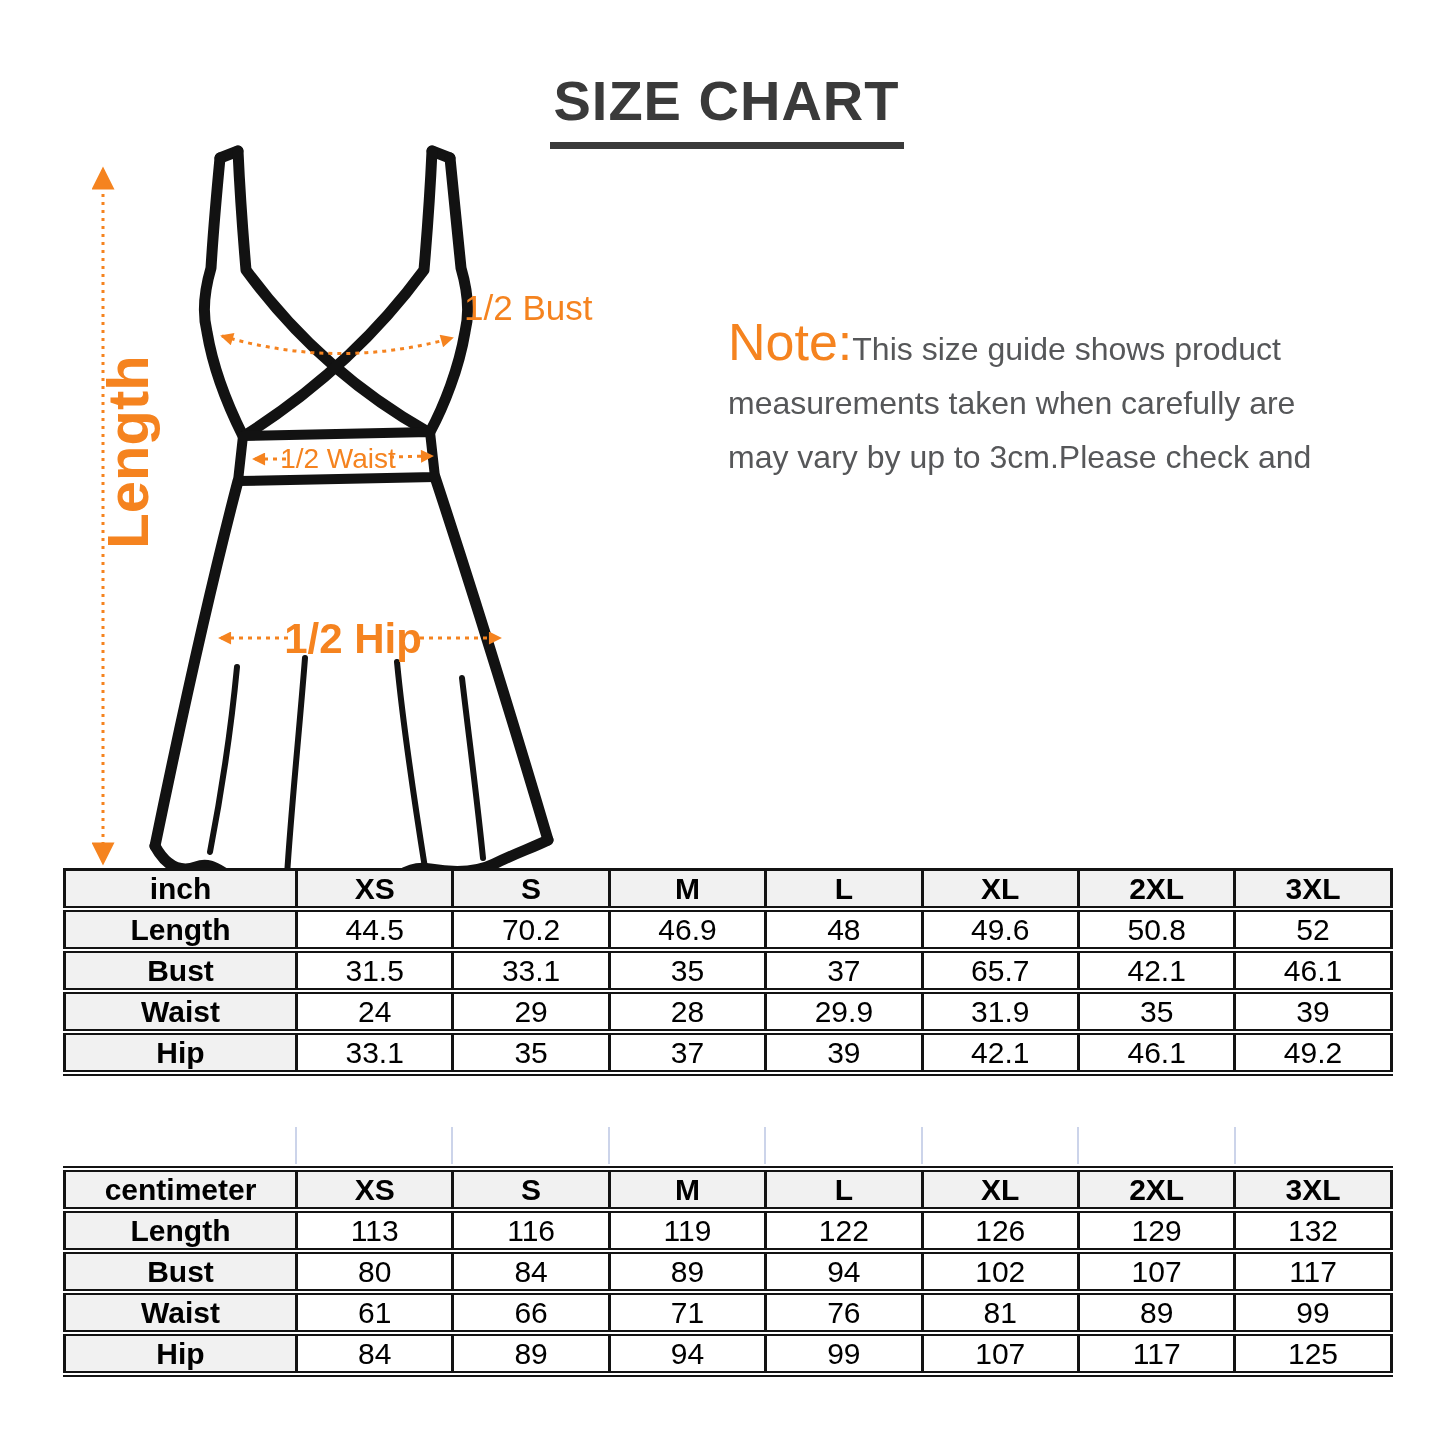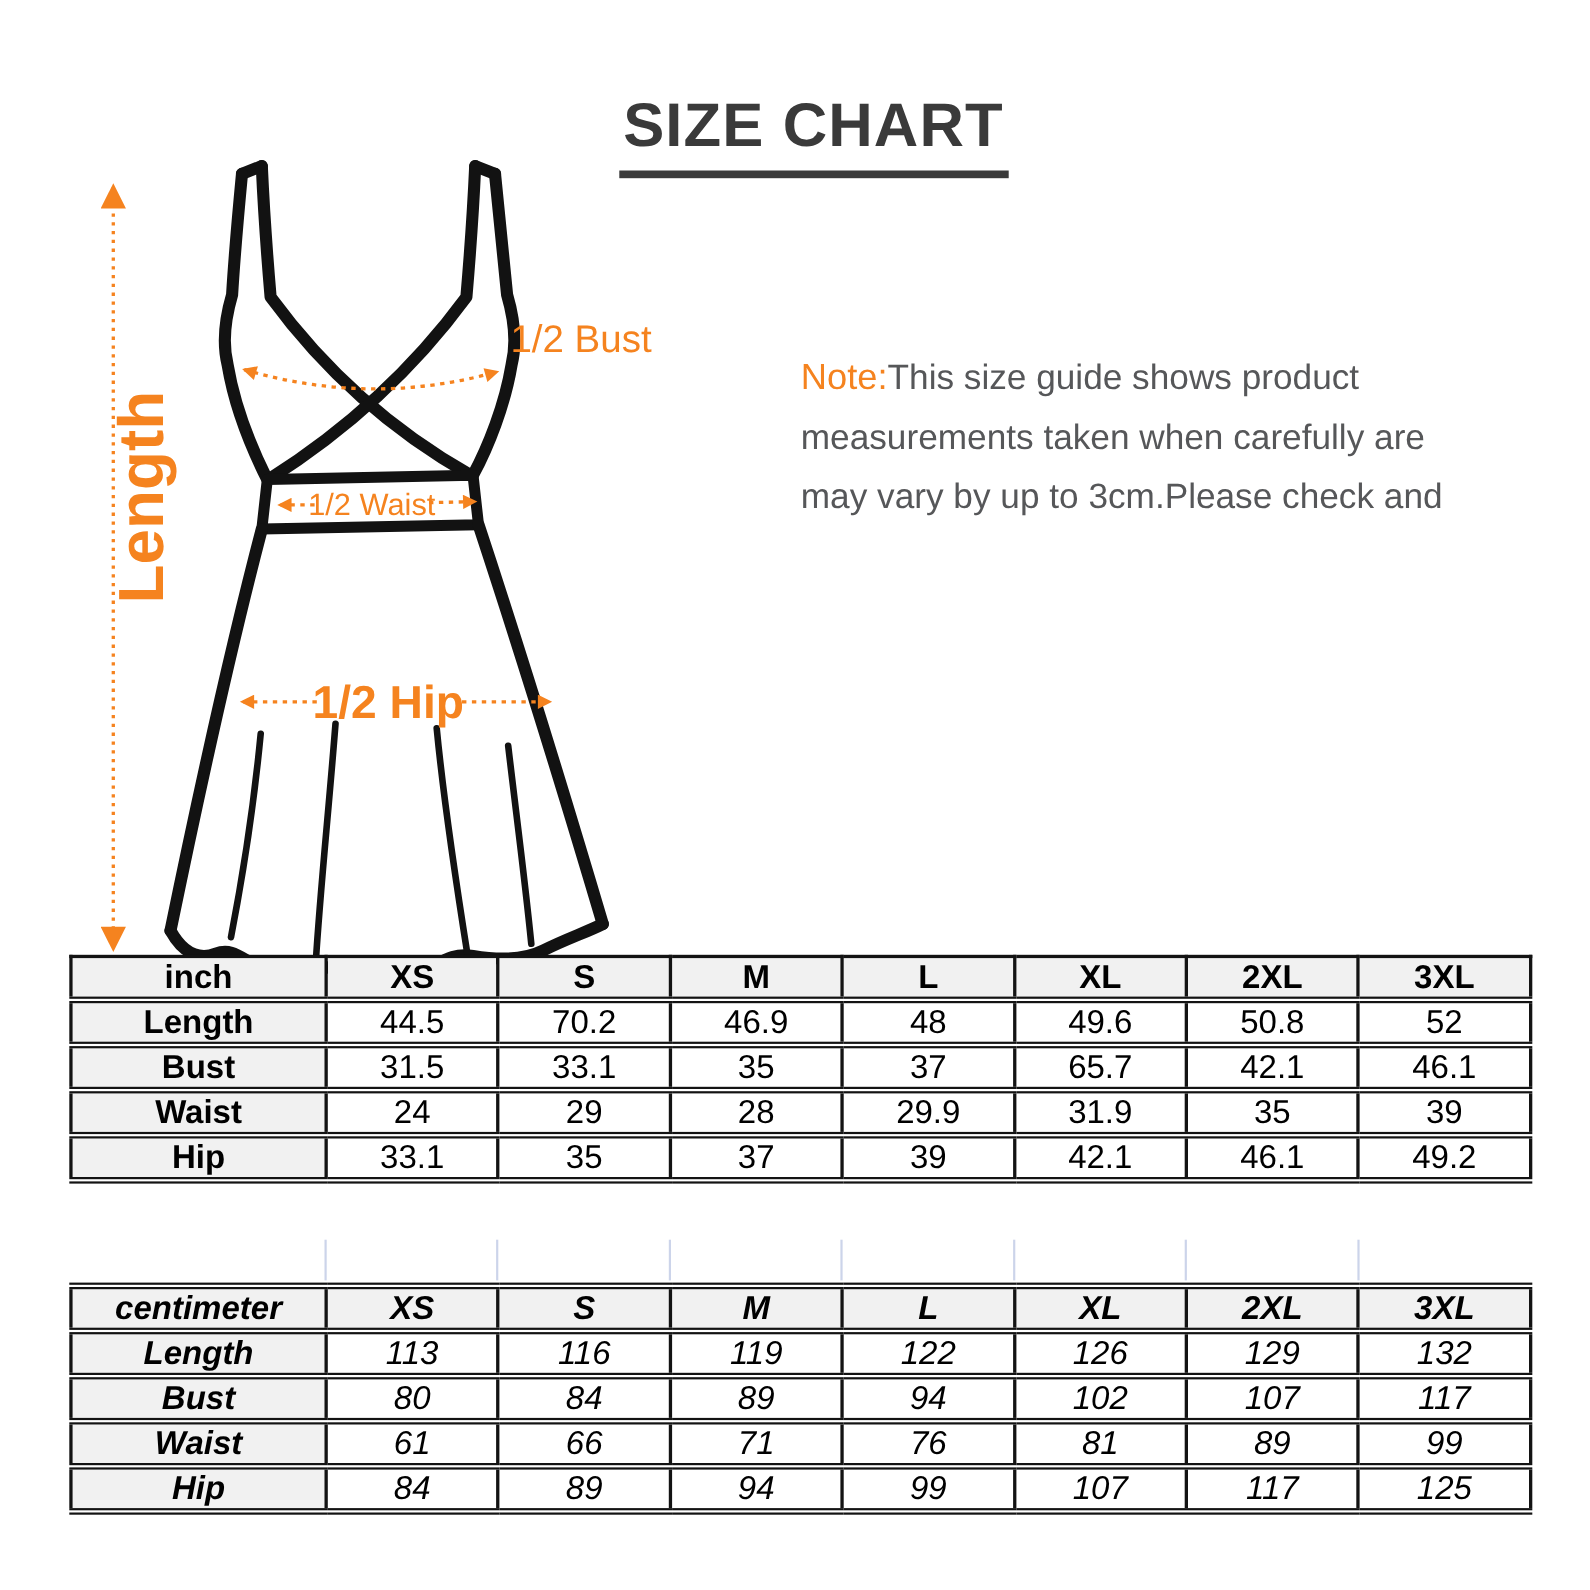--- a/index.html
+++ b/index.html
@@ -4,53 +4,53 @@
 <style>
   html,body { margin:0; padding:0; background:#ffffff; }
   .page {
     position:relative; width:1445px; height:1445px; background:#ffffff;
     font-family:"Liberation Sans", sans-serif; overflow:hidden;
   }
 
   
   .page-title {
     position:absolute; top:64px; left:50%; transform:translateX(-50%);
-    margin:17px; font-size:56px; font-weight:700; color:#3a3a3a;
+    margin:4px; font-size:56px; font-weight:700; color:#3a3a3a;
     letter-spacing:1px; white-space:nowrap;
     padding:0 4px 9px 4px; border-bottom:7px solid #3a3a3a;
   }
 
   
   .diagram { position:absolute; left:80px; top:140px; width:560px; height:780px; }
 
   
   .note {
     position:absolute; left:728px; top:316px;
     color:#565759; font-size:32px; line-height:54px; white-space:nowrap;
   }
-  .note-prefix { color:#f5831f; font-size:33px; line-height:1; vertical-align:baseline; }
+  .note-prefix { color:#f5831f; font-size:52px; line-height:1; vertical-align:baseline; }
 
   
   .size-table {
     position:absolute; left:63px; width:1327px;
     border-collapse:collapse; table-layout:fixed;
     font-size:30px; color:#000;
   }
   .size-table th, .size-table td {
     height:35px; padding:0; text-align:center; vertical-align:middle;
     border-left:3px solid #131313; border-right:3px solid #131313;
     border-top:6px double #131313; border-bottom:6px double #131313;
     overflow:hidden;
   }
   .size-table th { background:#f1f1f1; font-weight:700; }
   .size-table td { background:#ffffff; font-weight:400; }
   .size-table td.rowhead { background:#f1f1f1; font-weight:700; }
   .size-table--single-top tr:first-child th { border-top:3px solid #131313; }
   #table-inch { top:868px; }
-  #table-cm   { top:1166px;font-style:italic; }
+  #table-cm   { top:1166px; }
 
   
   .table-spacer { position:absolute; left:63px; top:1127px; width:1327px; height:37px; background:#ffffff; }
   .table-spacer .grid-line { position:absolute; top:0; width:2px; height:100%; background:#ccd4ea; }
 </style>
 </head>
 <body>
 
 <div class="page">
 

